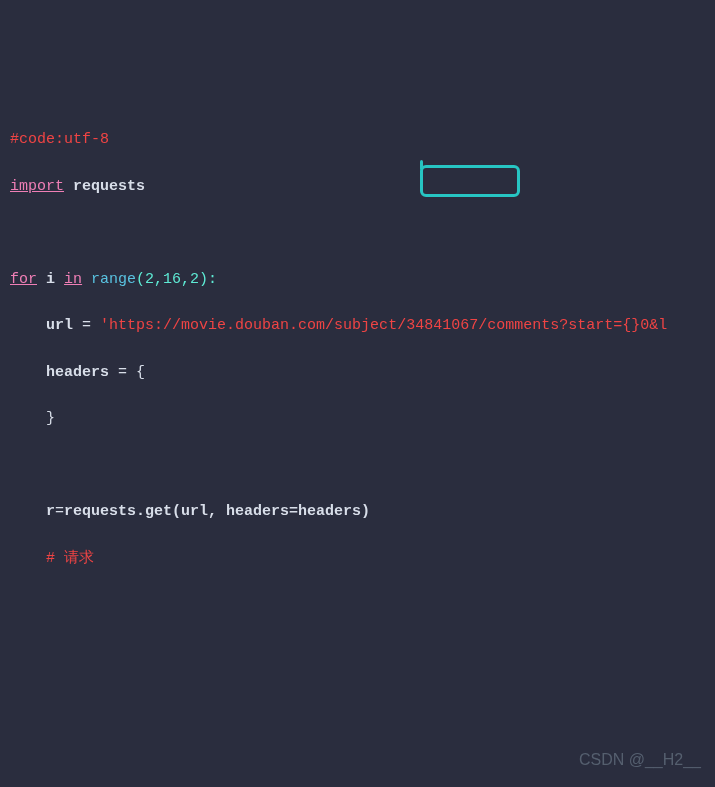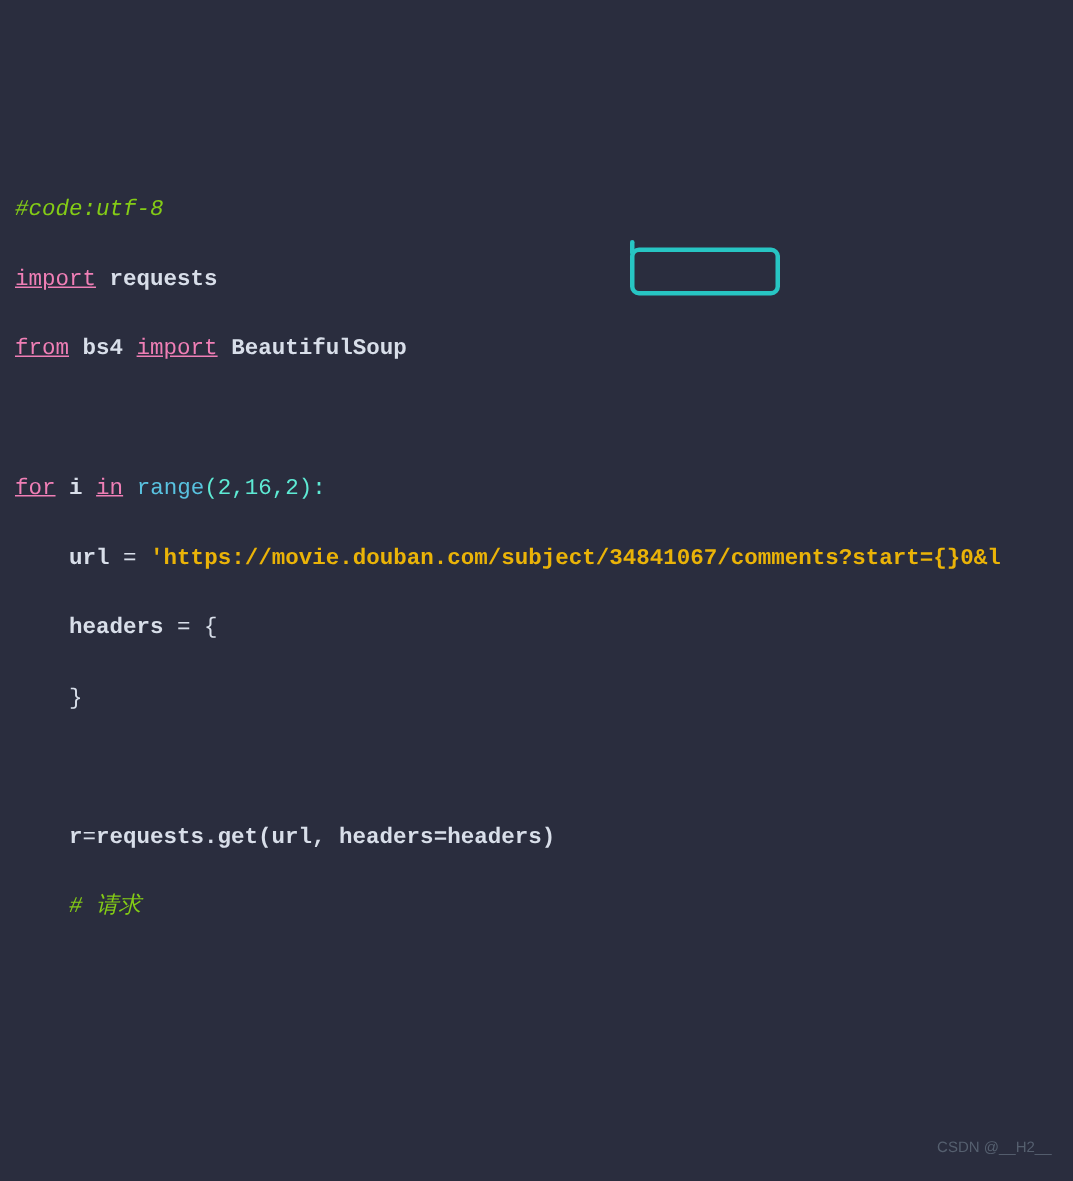--- a/index.html
+++ b/index.html
@@ -11,23 +11,23 @@
     line-height: 1.55;
     color: #d8dee9;
     width: 715px;
     height: 787px;
     box-sizing: border-box;
     overflow: hidden;
     white-space: pre;
     position: relative;
   }
   .line { white-space: pre; }
-  .cmt { color: #84cc16; font-style: italic; }
+  .cmt { color: #ef4444; }
   .kw { color: #f07fb6; text-decoration: underline; }
-  .str { color: #eab308; font-weight: bold; }
+  .str { color: #ef4444; }
   .fn { color: #59c2e0; margin-top: 16px; }
   .num { color: #5eead4; }
   .op { color: #d8dee9; }
   .var { color: #d8dee9; font-weight: bold; }
   .punc { color: #d8dee9; }
   .highlight-box {
     position: absolute;
     border: 3px solid #27c5c3;
     border-radius: 6px;
     width: 94px;
@@ -44,35 +44,34 @@
     background: #27c5c3;
     left: -3px;
     top: -8px;
     border-radius: 2px;
   }
   .watermark {
     position: absolute;
     bottom: 14px;
     right: 14px;
     color: #6c7a89;
-    font-size: 10px;
+    font-size: 16px;
     font-style: normal;
     font-family: sans-serif;
     opacity: 0.65;
   }
 </style>
 </head>
 <body>
 
 
 
 <div>
 <div class="line"><span class="cmt">#code:utf-8</span></div>
 <div class="line"><span class="kw">import</span> <span class="var">requests</span></div>
-<div class="line"><span class="kw">from</span> <span class="var">bs4</span> <span class="kw">import</span> <span class="var">BeautifulSoup</span></div>
 <div class="line"> </div>
 <div class="line"><span class="kw">for</span> <span class="var">i</span> <span class="kw">in</span> <span class="fn">range</span><span class="num">(2,16,2):</span></div>
 <div class="line">    <span class="var">url</span> <span class="op">=</span> <span class="str">'https://movie.douban.com/subject/34841067/comments?start={}0&amp;l</span></div>
 <div class="line">    <span class="var">headers</span> <span class="op">=</span> <span class="punc">{</span></div>
 <div class="line">    <span class="punc">}</span></div>
 <div class="line"> </div>
 <div class="line">    <span class="var">r</span><span class="op">=</span><span class="var">requests.get(url, headers=headers)</span></div>
 <div class="line">    <span class="cmt"># 请求</span></div>
 <div class="line"> </div>
 

